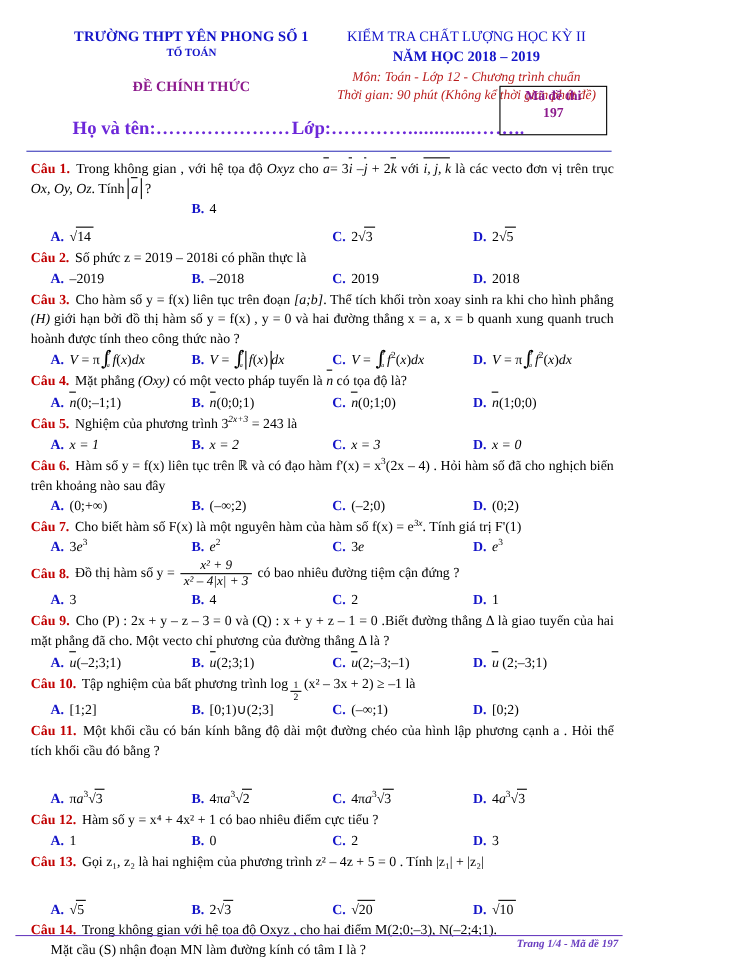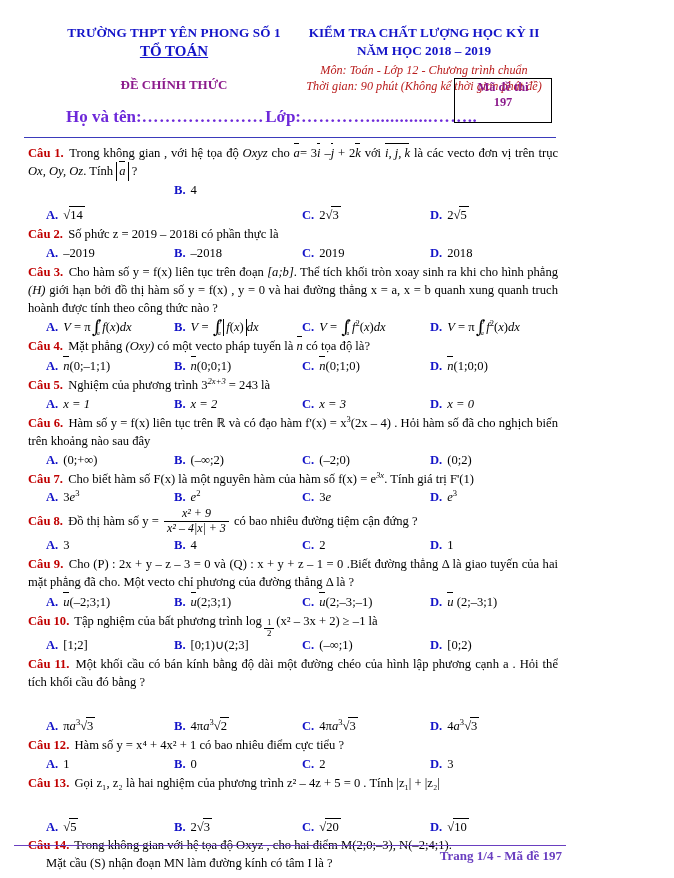--- a/index.html
+++ b/index.html
@@ -42,34 +42,33 @@
   .school {
     color: #1414c8;
     font-weight: bold;
     font-size: 13.2px;
     letter-spacing: .1px;
     line-height: 1.25;
   }
   .dept {
     color: #1414c8;
     font-weight: bold;
-    font-size: 15px;
-    text-decoration: underline;
+    font-size: 10px;
     line-height: 1.3;
   }
   .official {
     color: #8c1a8c;
     font-weight: bold;
     font-size: 13px;
     margin-top: 16px;
     line-height: 1.3;
   }
   .exam-title {
     color: #1414c8;
-    font-weight: bold;
+    font-weight: normal;
     font-size: 13.2px;
     line-height: 1.25;
   }
   .exam-year {
     color: #1414c8;
     font-weight: bold;
     font-size: 13.2px;
     line-height: 1.3;
   }
   .subject, .duration {
@@ -243,23 +242,24 @@
     bottom: 14px;
   }
   .footer hr {
     border: none;
     border-top: 1px solid #6a3fc0;
     margin: 0 0 2px 0;
   }
   .footer .ftxt {
     text-align: right;
     color: #6a3fc0;
-    font-size: 13px;
+    font-size: 10px;
     font-weight: bold;
     padding-right: 4px;
+    font-style: italic;
   }
 </style>
 </head>
 <body>
 
 <div class="page">
 
   <div class="header">
     <div class="hdr-left">
       <div class="school">TRƯỜNG THPT YÊN PHONG SỐ 1</div>

